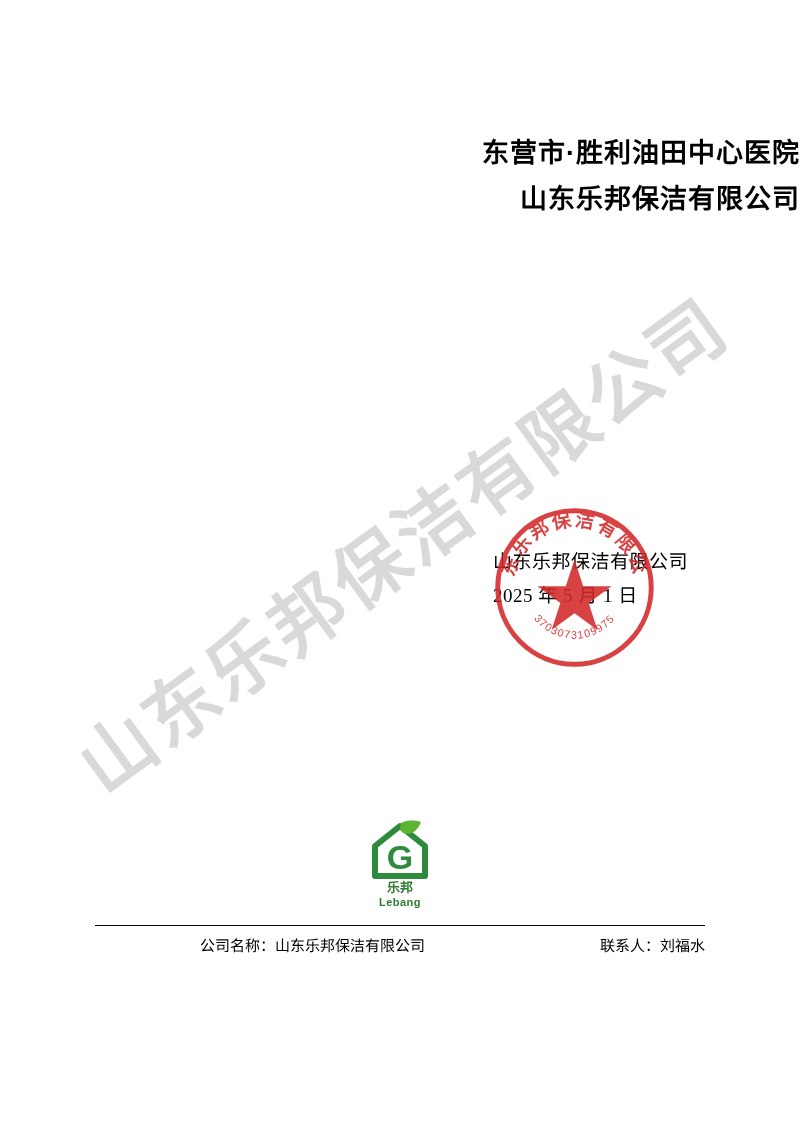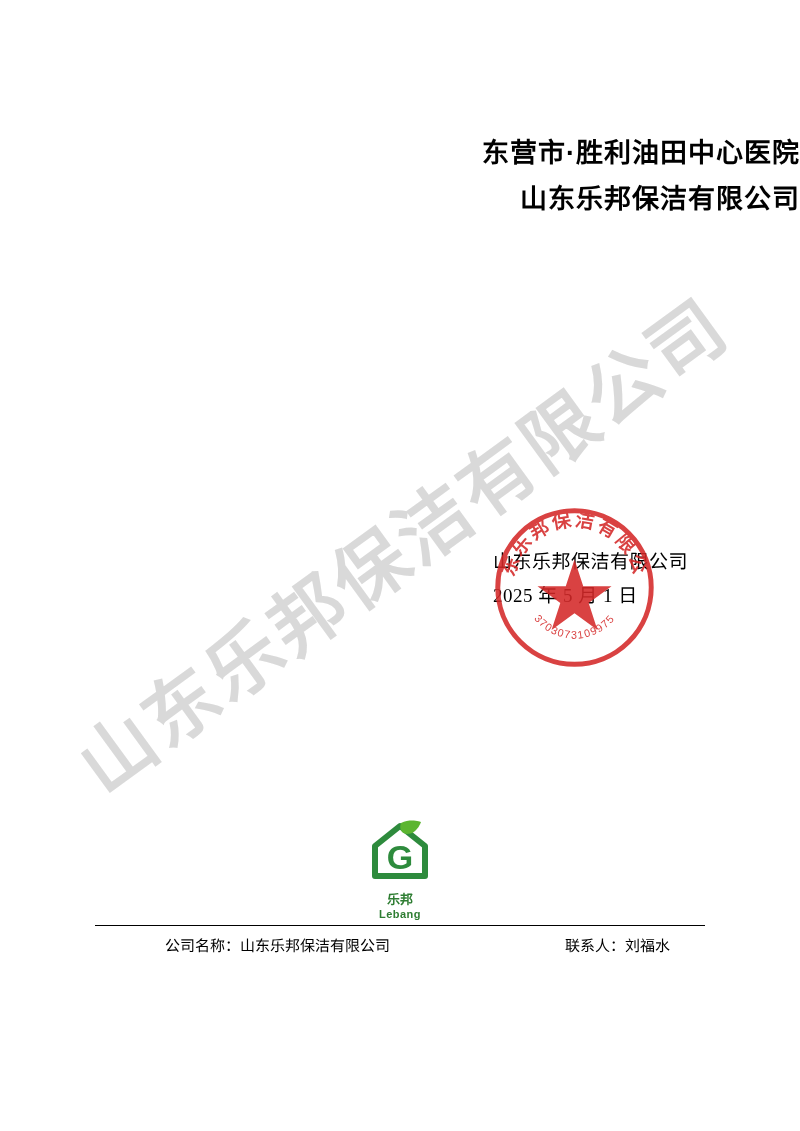--- a/index.html
+++ b/index.html
@@ -138,21 +138,21 @@
     position: absolute;
     left: 95px;
     top: 933px;
     width: 610px;
     z-index: 3;
     font-size: 15px;
     line-height: 26px;
   }
   .footer-row {
     display: flex;
-    justify-content: center;
+    justify-content: flex-end;
     margin-left: 35px;
   }
   .footer-left {
     width: 400px;
     white-space: nowrap;
   }
   .footer-right {
     white-space: nowrap;
   }
   .footer-label { }
@@ -200,21 +200,21 @@
   <div class="logo">
     <div class="logo-inner">
       <svg width="90" height="62" viewBox="0 0 90 62" xmlns="http://www.w3.org/2000/svg">
 
         <path d="M20 26 L45 6 L70 26 L70 56 L20 56 Z" fill="none" stroke="#2e8b3d" stroke-width="6" stroke-linejoin="round"></path>
 
         <path d="M46 3 C56 -2 66 2 66 2 C66 2 62 14 52 14 C46 14 44 8 46 3 Z" fill="#5cb531"></path>
 
         <text x="45" y="49" text-anchor="middle" font-family="'Liberation Sans','DejaVu Sans',sans-serif" font-size="34" font-weight="bold" fill="#2e8b3d">G</text>
       </svg>
-      <div class="logo-caption" style="top:72px;">
+      <div class="logo-caption" style="top:60px;">
         <div>乐邦</div>
         <div class="en">Lebang</div>
       </div>
     </div>
   </div>
 
   <div class="footer-rule"></div>
   <div class="footer">
     <div class="footer-row">
       <div class="footer-left">

